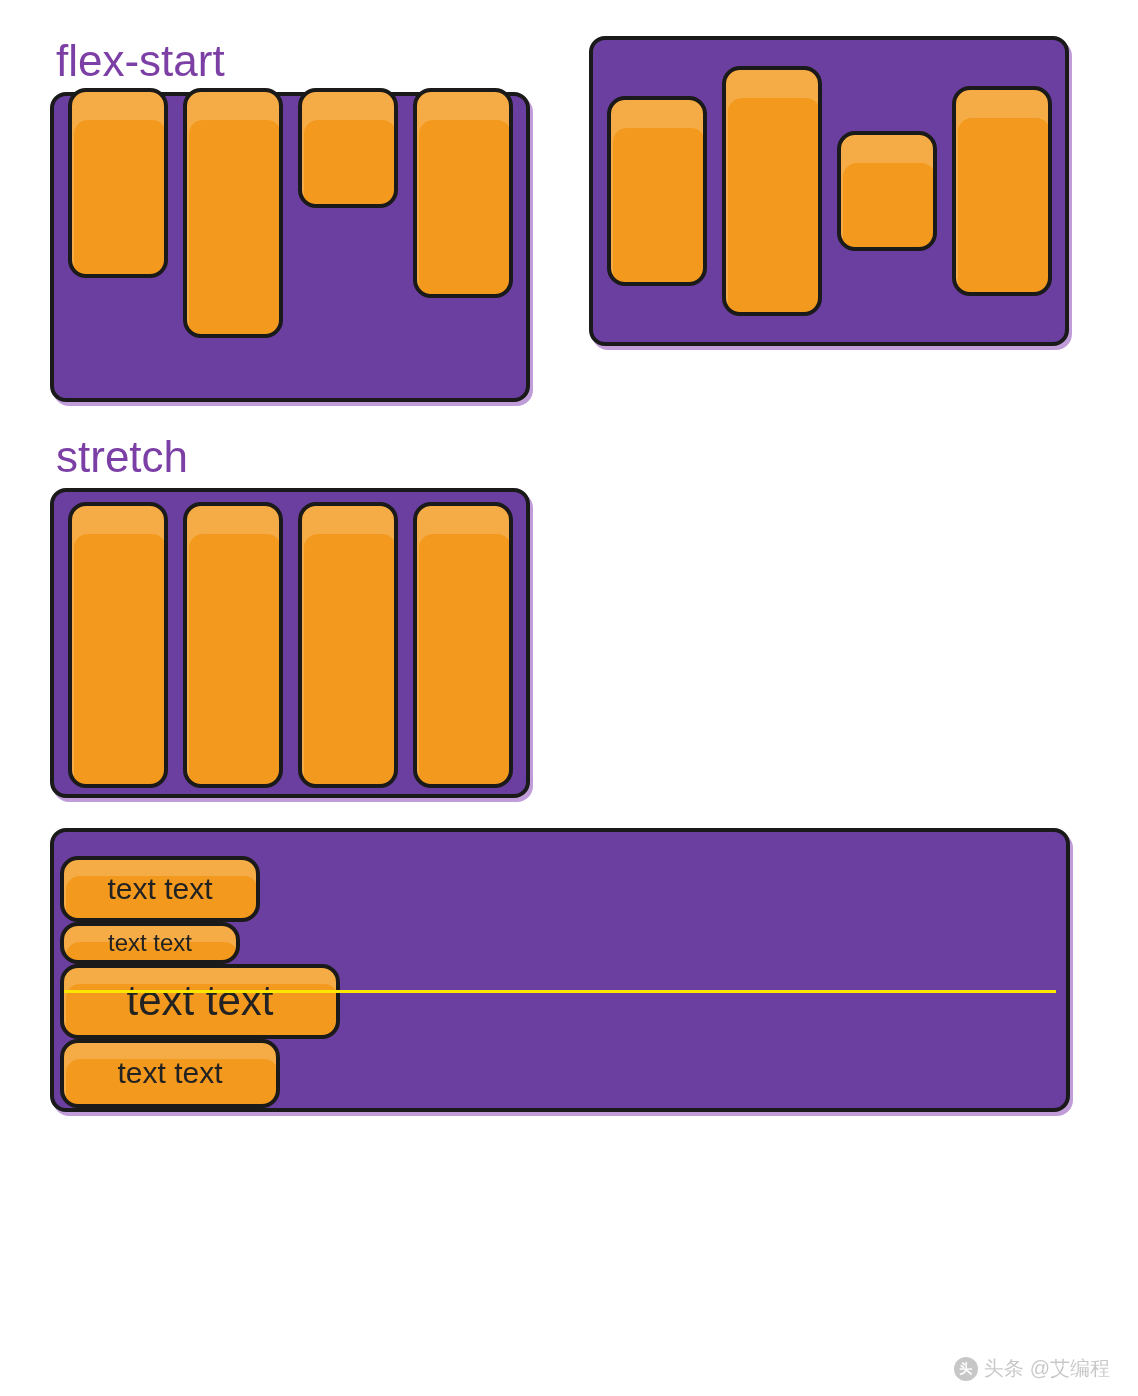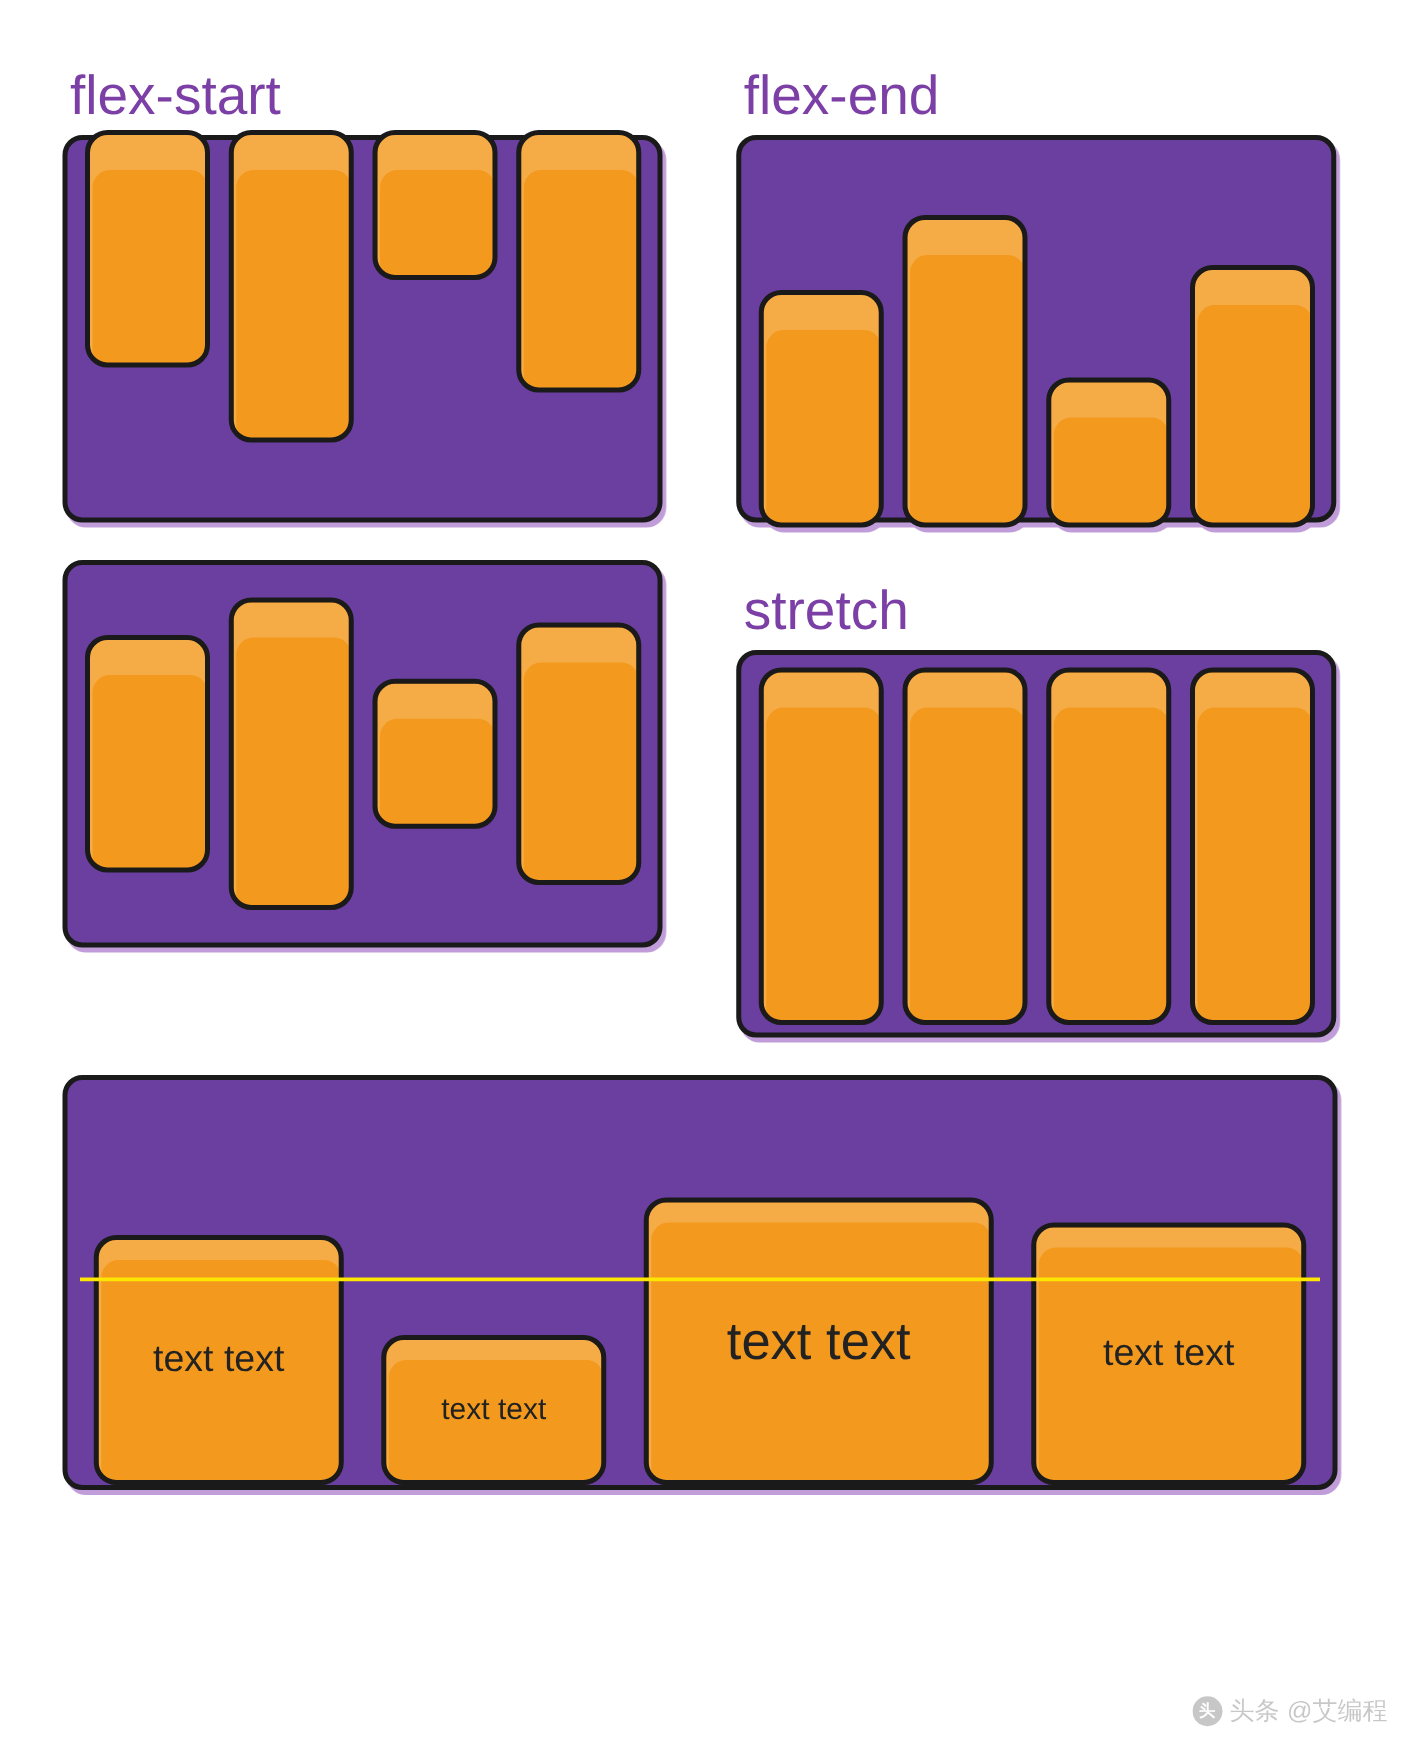--- a/index.html
+++ b/index.html
@@ -12,21 +12,21 @@
   }
   .grid {
     display: grid;
     grid-template-columns: 1fr 1fr;
     gap: 30px 40px;
   }
   .cell { }
   .label {
     color: #7b3fa6;
     font-size: 44px;
-    margin: 16px 0 6px 6px;
+    margin: 0 0 6px 6px;
     font-weight: 500;
   }
   .box-wrap {
     position: relative;
     filter: drop-shadow(3px 4px 0 rgba(130,60,180,0.5));
   }
   .container {
     background: #6b3fa0;
     border: 4px solid #1a1a1a;
     border-radius: 16px;
@@ -51,24 +51,25 @@
   .flex-end .item { margin-bottom: -8px; }
   
   .center { align-items: center; }
   
   .stretch { align-items: stretch; padding: 10px 6px 6px 6px; }
   .stretch .item { height: auto; }
   
   .baseline-wrap { grid-column: 1 / span 2; }
   .baseline {
     width: 1020px;
-    height: 332px;
-    align-items: flex-end;
+    height: 284px;
+    align-items: flex-start;
     padding-top: 24px;
     position: relative;
+    flex-direction: column;
   }
   .baseline .item {
     display: flex;
     align-items: center;
     justify-content: center;
     color: #222;
     box-shadow: inset 2px 16px 0 rgba(255,255,255,0.18);
   }
   .baseline-line {
     position: absolute;
@@ -111,31 +112,20 @@
     <div class="box-wrap">
       <div class="container small-container flex-start">
         <div class="item" style="height:190px"></div>
         <div class="item" style="height:250px"></div>
         <div class="item" style="height:120px"></div>
         <div class="item" style="height:210px"></div>
       </div>
     </div>
   </div>
 
-  <div class="cell">
-    <div class="label">flex-end</div>
-    <div class="box-wrap">
-      <div class="container small-container flex-end">
-        <div class="item" style="height:190px"></div>
-        <div class="item" style="height:250px"></div>
-        <div class="item" style="height:120px"></div>
-        <div class="item" style="height:210px"></div>
-      </div>
-    </div>
-  </div>
 
   <div class="cell">
     <div class="box-wrap">
       <div class="container small-container center">
         <div class="item" style="height:190px"></div>
         <div class="item" style="height:250px"></div>
         <div class="item" style="height:120px"></div>
         <div class="item" style="height:210px"></div>
       </div>
     </div>

